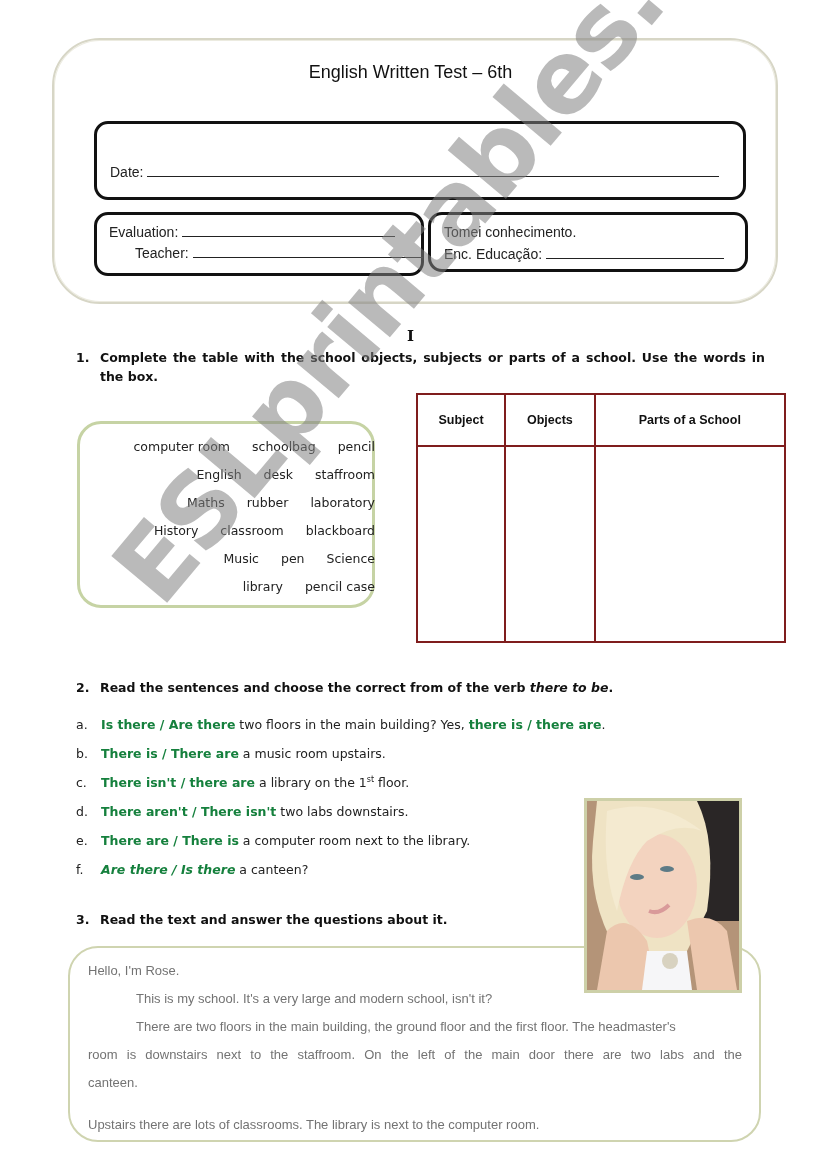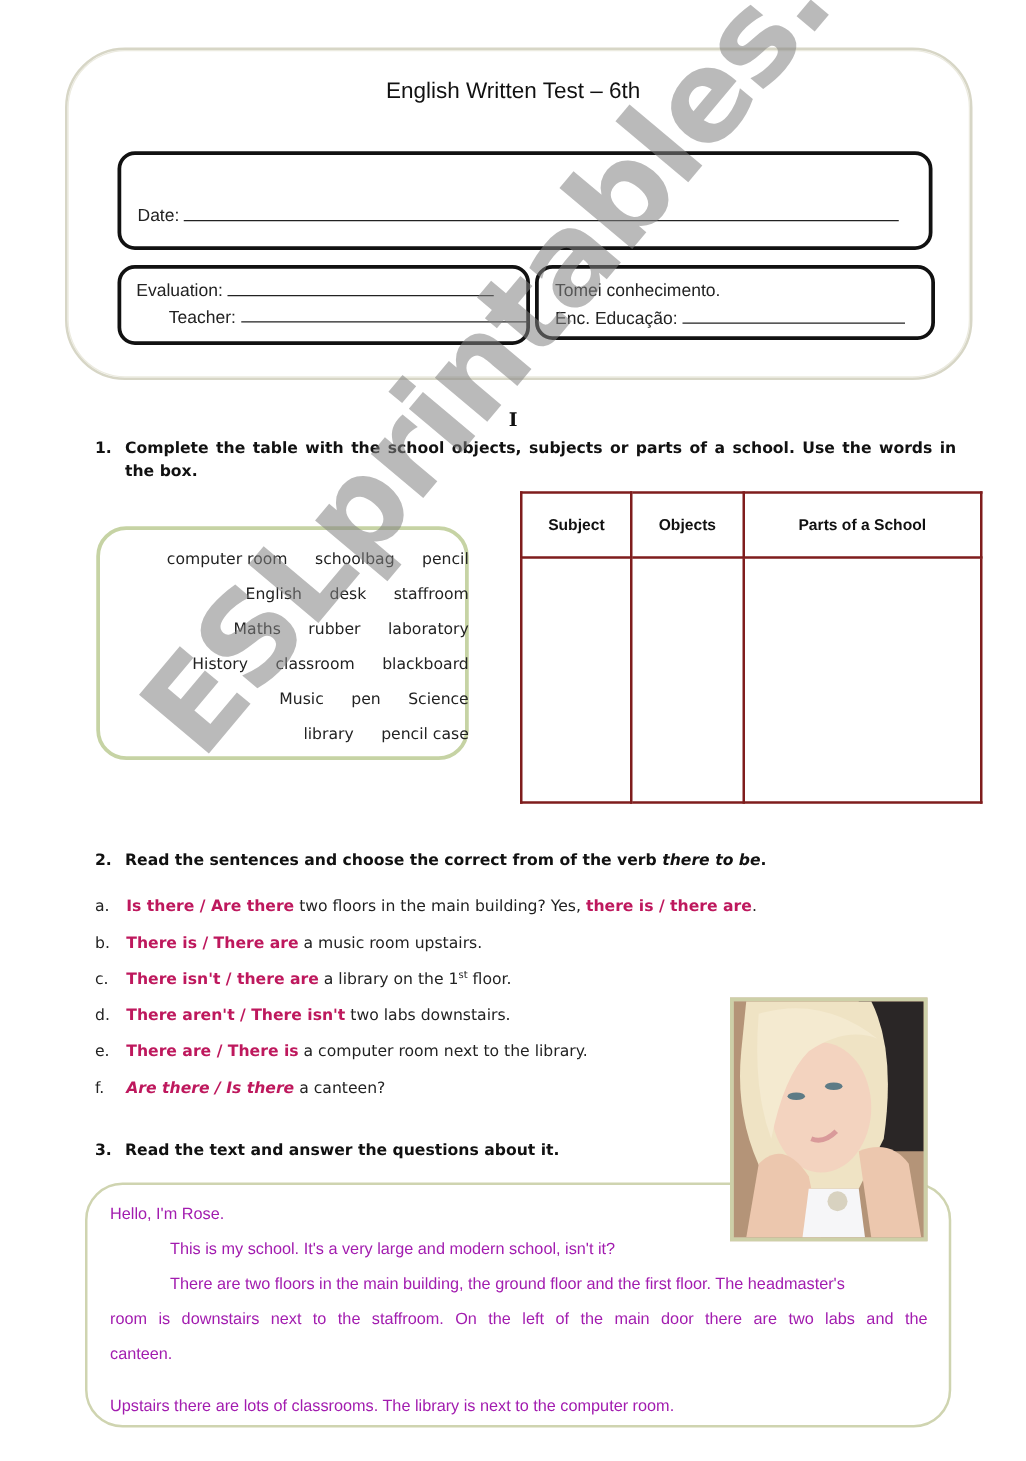--- a/index.html
+++ b/index.html
@@ -13,24 +13,24 @@
   .roman { left:0; top:327px; width:821px; text-align:center; font-family:"DejaVu Serif", serif; font-weight:bold; font-size:15px; }
   .instr { font-family:"DejaVu Sans", sans-serif; font-weight:bold; font-size:12.5px; line-height:19px; color:#111; }
   .wordbox { left:77px; top:421px; width:298px; height:187px; border:3px solid #c6d3a4; border-radius:24px; box-sizing:border-box; }
   .wrow { position:absolute; left:0; width:100%; text-align:right; font-family:"DejaVu Sans", sans-serif; font-size:12.5px; color:#222;padding-left:12px; }
   .wrow span { margin:0 9px; }
   table.t { position:absolute; left:416px; top:393px; width:370px; height:250px; border-collapse:collapse; }
   table.t th, table.t td { border:2px solid #7f1d1d; }
   table.t th { height:48px; font-family:"Liberation Sans", sans-serif; font-size:12.5px; font-weight:bold; }
   .q { font-family:"DejaVu Sans", sans-serif; font-size:12.5px; color:#222; white-space:nowrap; }
   .q .let { display:inline-block; width:25px; }
-  .q b { font-weight:bold; color:#be185d; }
+  .q b { font-weight:bold; color:#15803d; }
   .photo { left:584px; top:798px; width:158px; height:195px; border:3px solid #cdd0a8; box-sizing:border-box; overflow:hidden; background:#c9b49b; z-index:3; }
   .textbox { left:68px; top:946px; width:693px; height:196px; border:2px solid #cfd4b0; border-radius:30px; box-sizing:border-box; }
-  .pt { font-family:"Liberation Sans", sans-serif; font-size:13px; color:#a21caf; }
+  .pt { font-family:"Liberation Sans", sans-serif; font-size:13px; color:#737373; }
   .wm { left:90px; top:550px; font-family:"DejaVu Sans", sans-serif; font-weight:bold; font-size:100px; color:rgba(130,130,130,0.55); transform:rotate(-50deg); transform-origin:left top; white-space:nowrap; z-index:5; pointer-events:none; letter-spacing:-2px; }
 </style>
 </head>
 <body>
 
 <div class="abs header-frame"></div>
 <div class="abs title">English Written Test – 6th</div>
 
 <div class="abs box" style="left:94px;top:121px;width:652px;height:79px;">
   <div class="abs lbl" style="left:13px;top:40px;">

